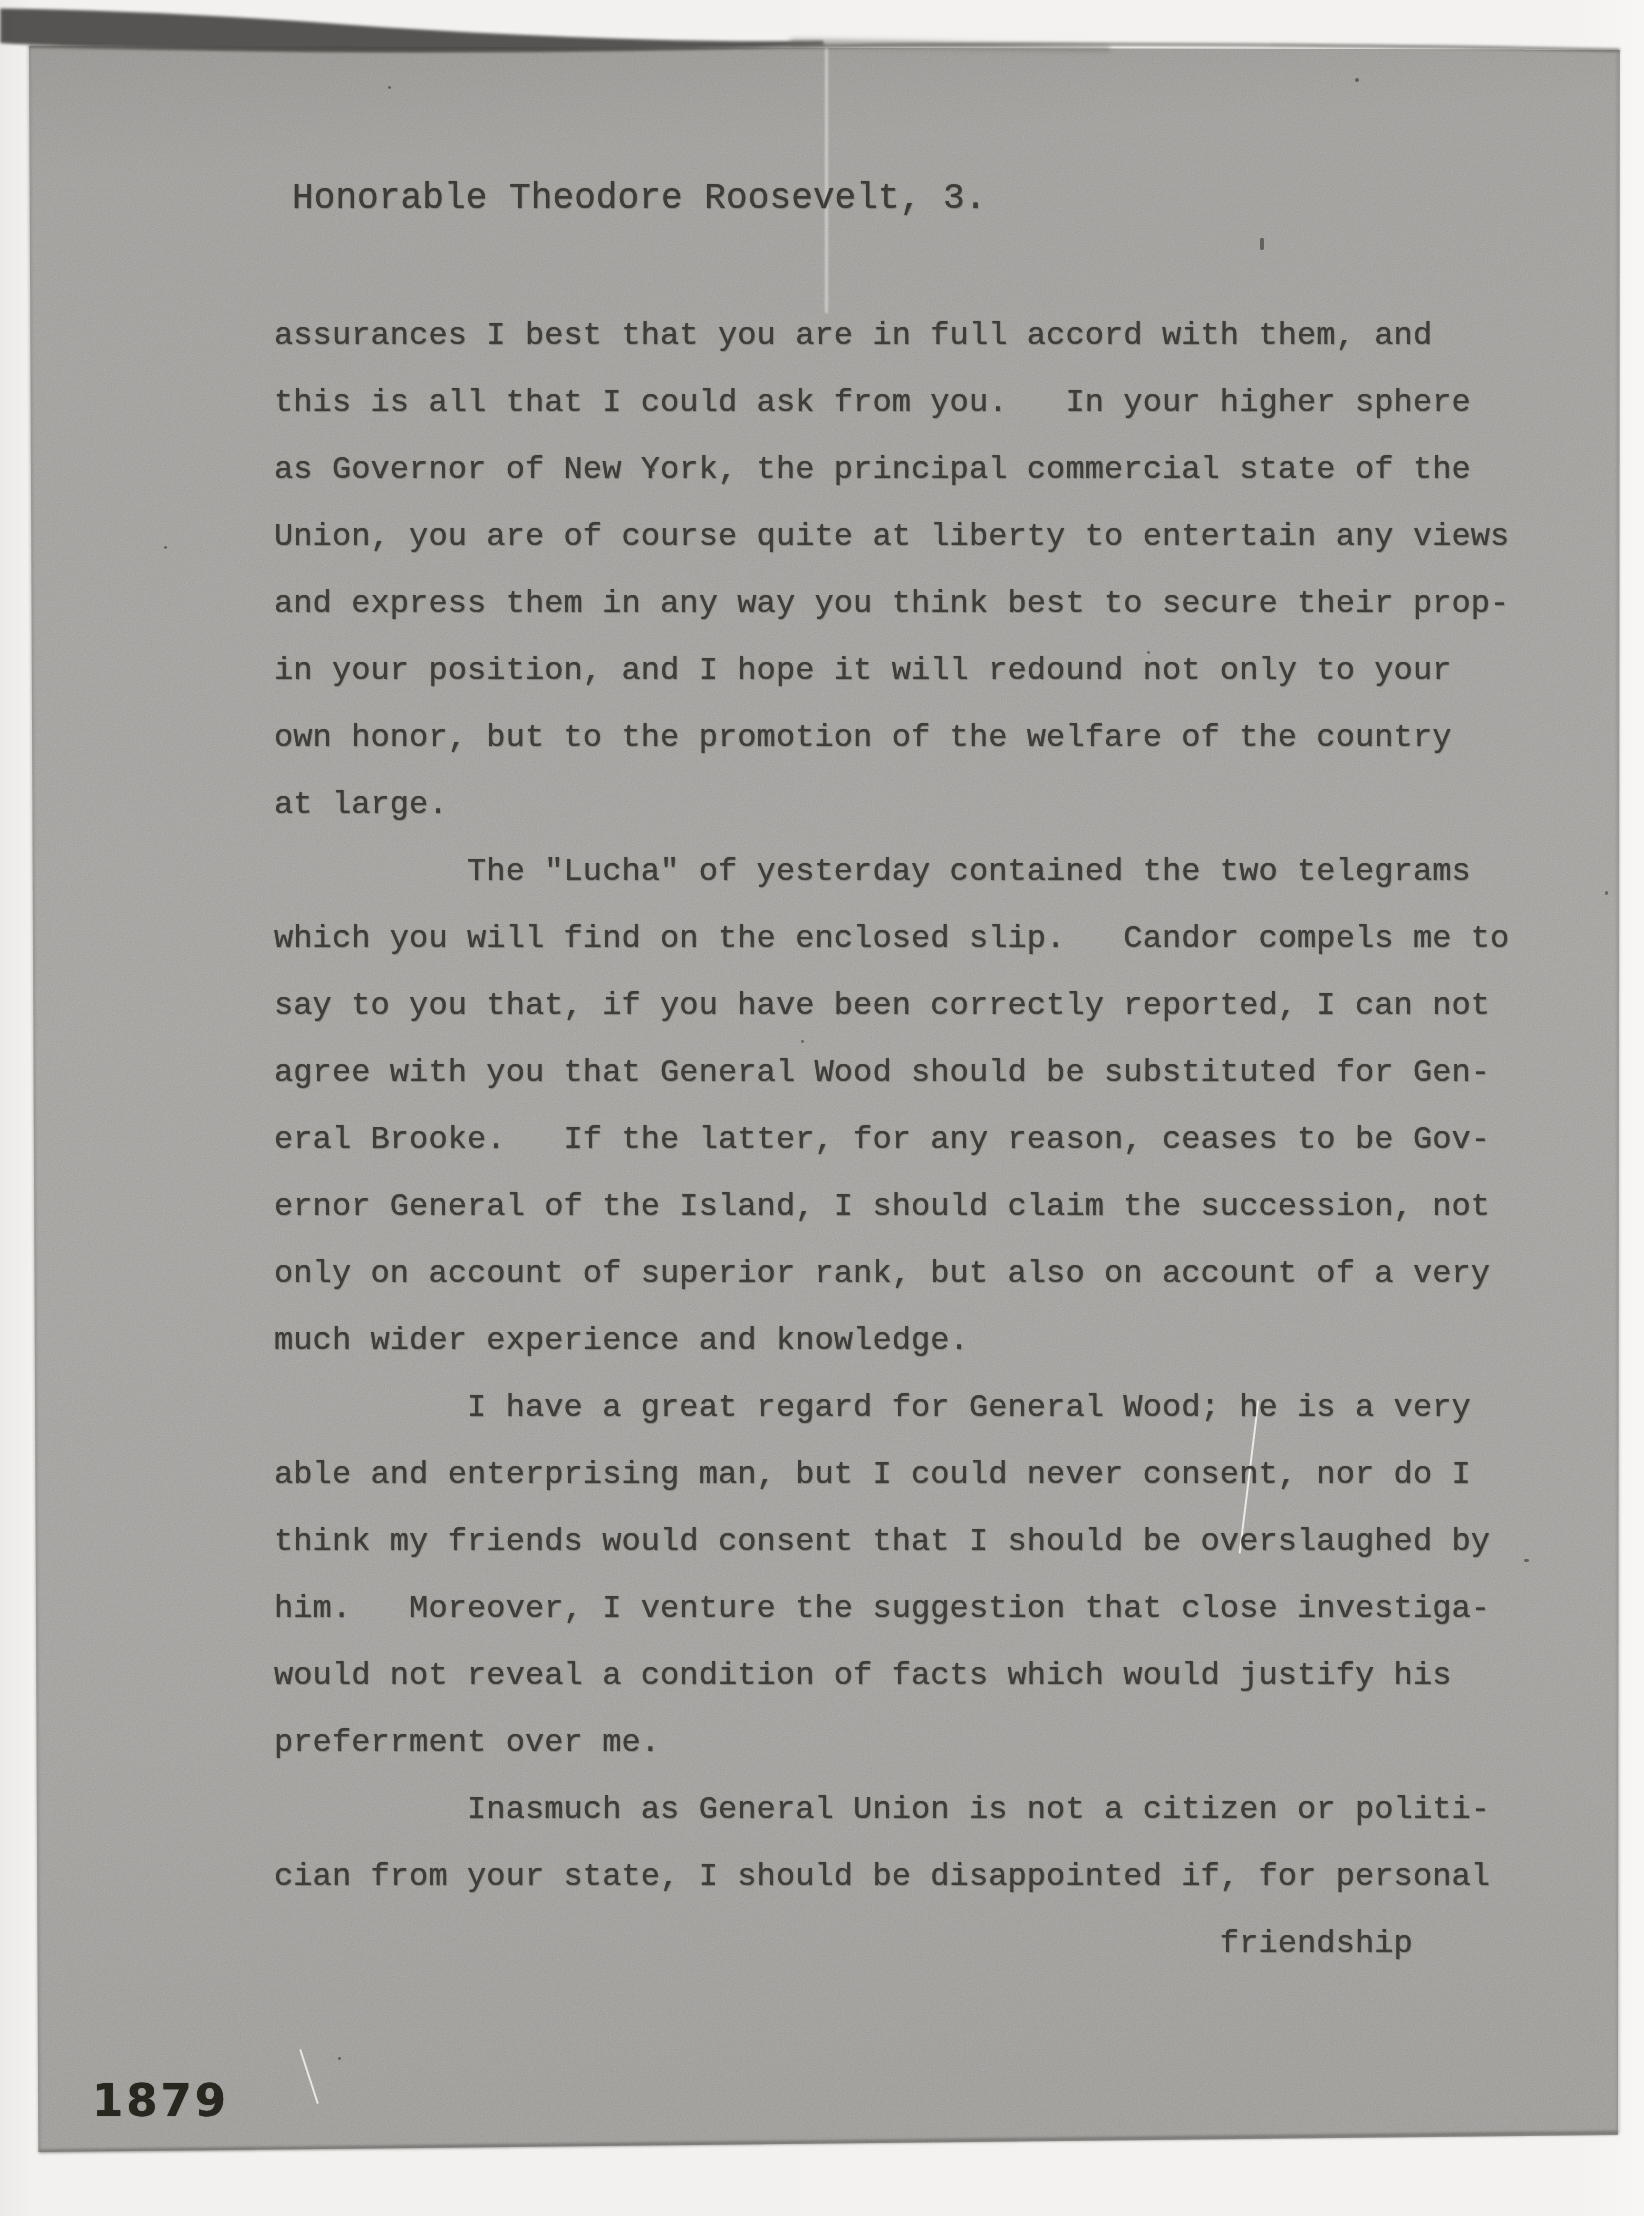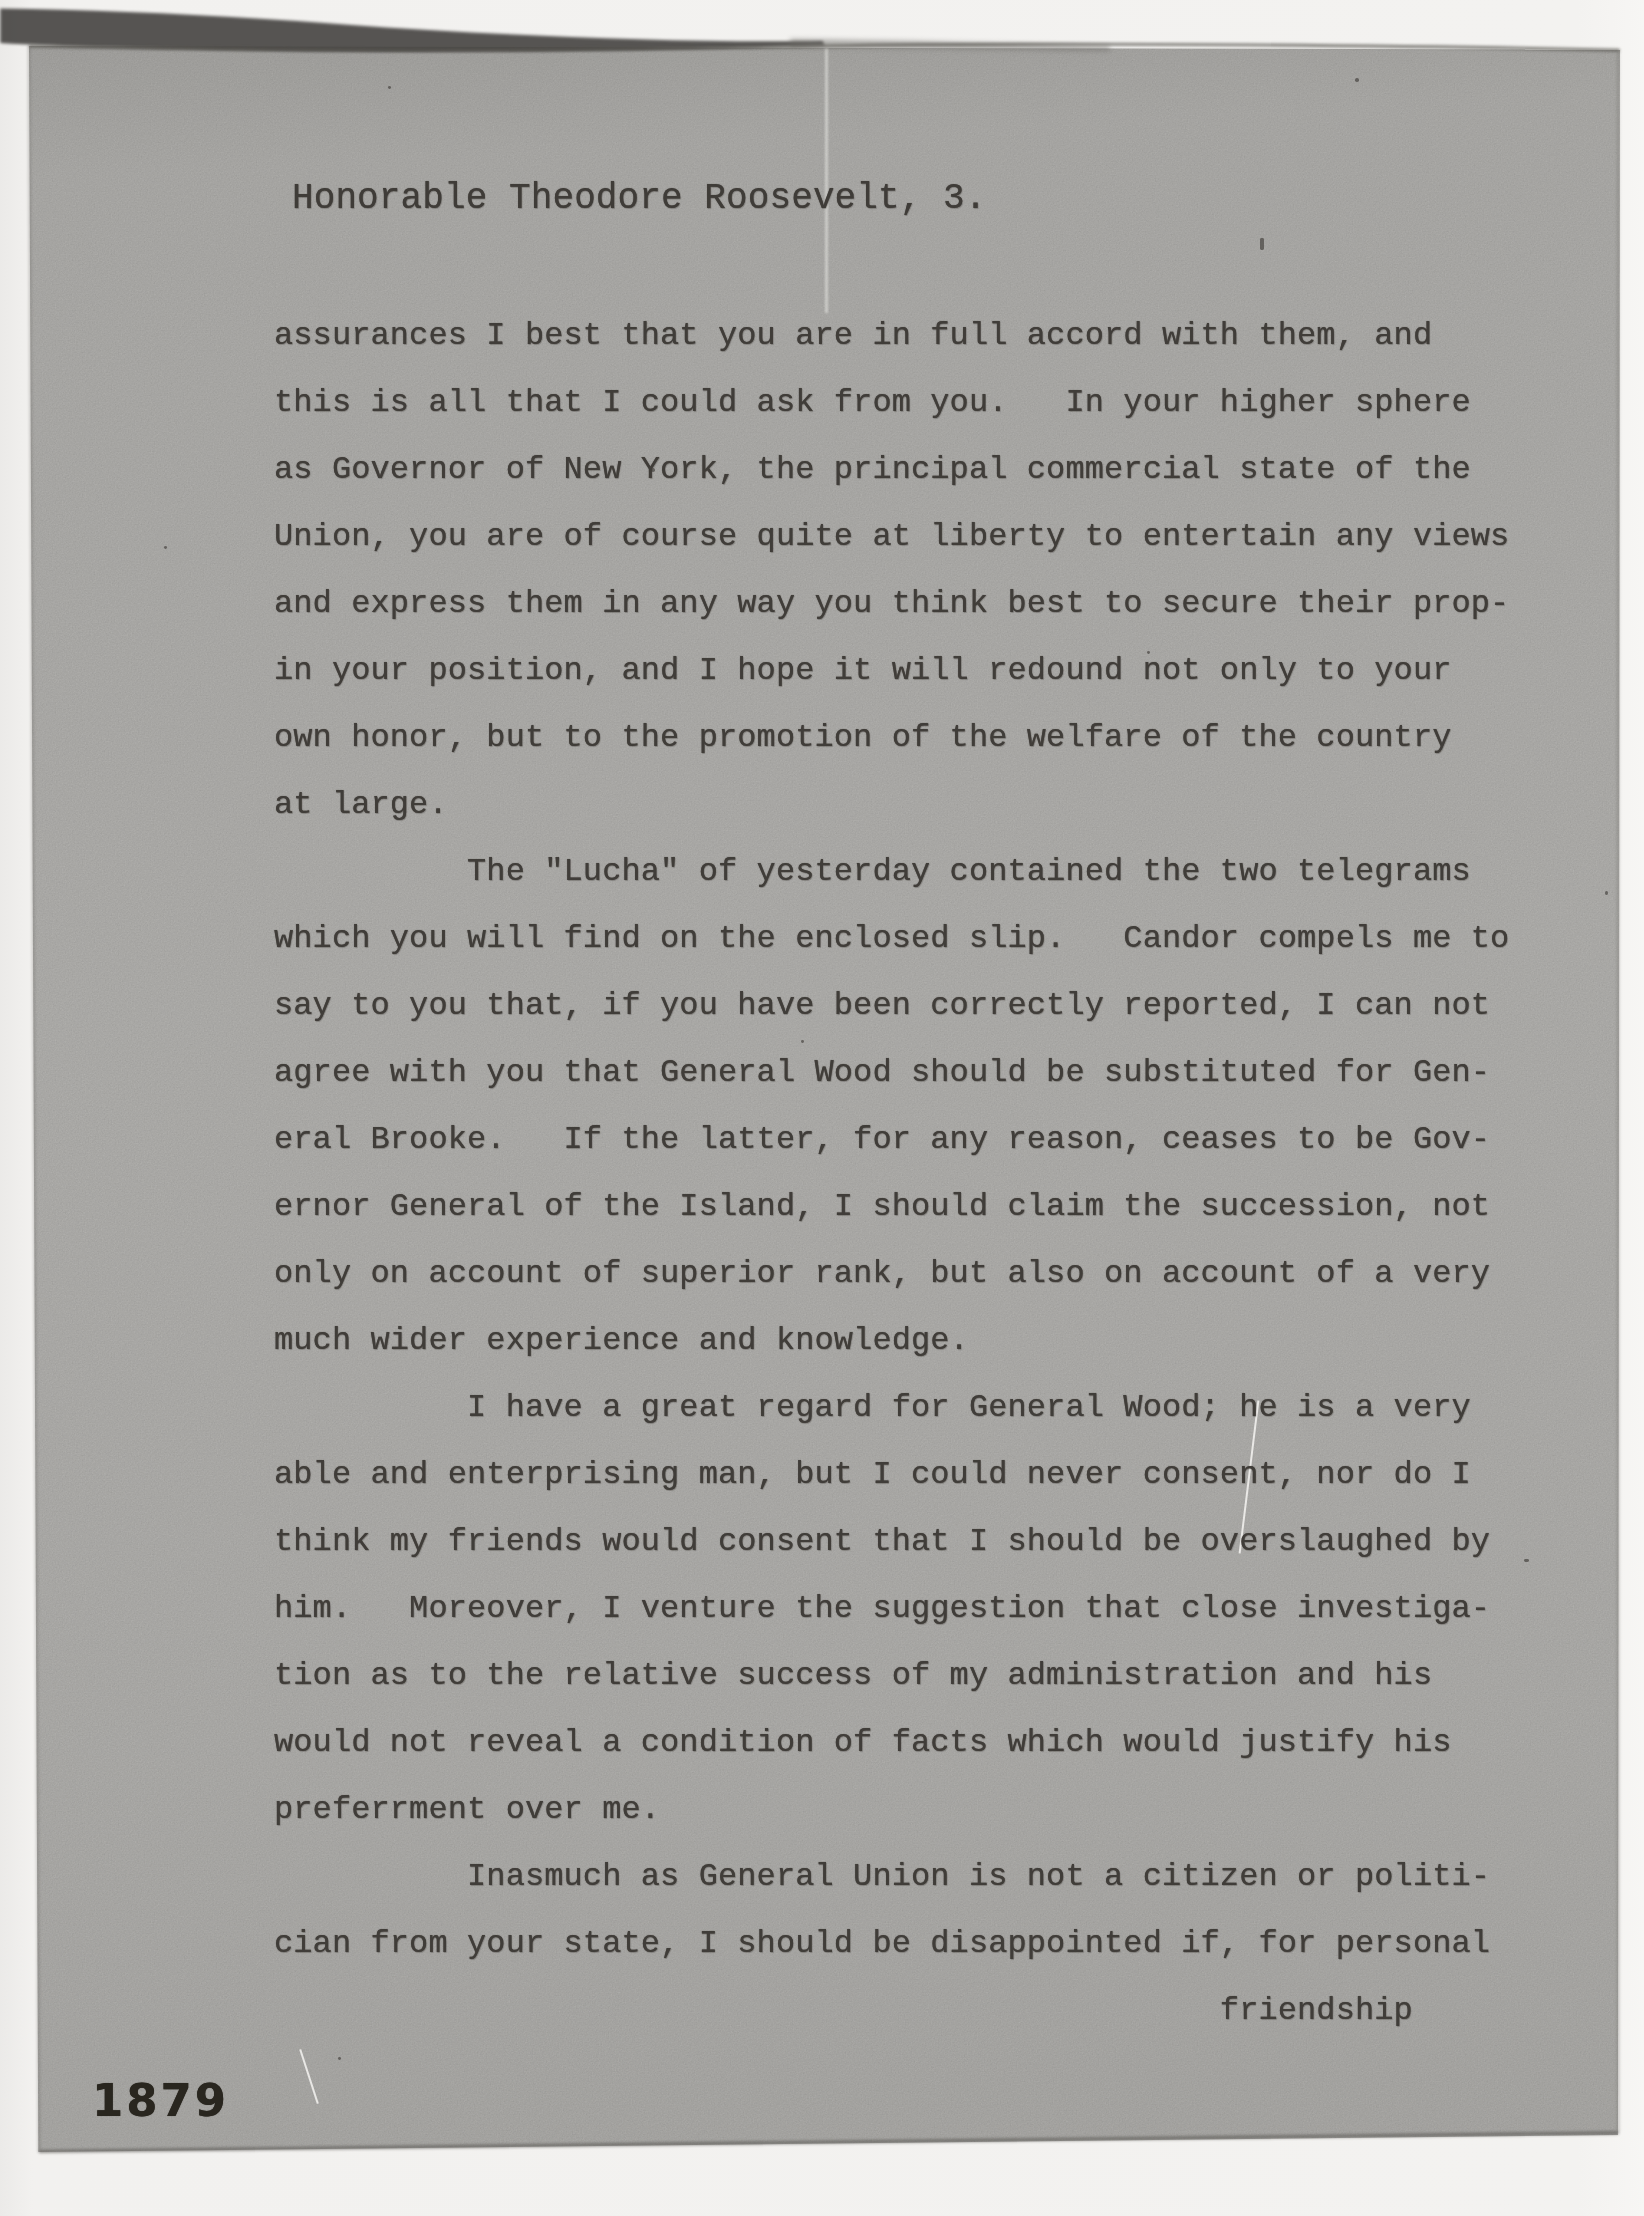--- a/index.html
+++ b/index.html
@@ -85,21 +85,20 @@
         <div class="line">say to you that, if you have been correctly reported, I can not</div>
         <div class="line">agree with you that General Wood should be substituted for Gen-</div>
         <div class="line">eral Brooke.   If the latter, for any reason, ceases to be Gov-</div>
         <div class="line">ernor General of the Island, I should claim the succession, not</div>
         <div class="line">only on account of superior rank, but also on account of a very</div>
         <div class="line">much wider experience and knowledge.</div>
         <div class="line">          I have a great regard for General Wood; he is a very</div>
         <div class="line">able and enterprising man, but I could never consent, nor do I</div>
         <div class="line">think my friends would consent that I should be overslaughed by</div>
         <div class="line">him.   Moreover, I venture the suggestion that close investiga-</div>
-        <div class="line">tion as to the relative success of my administration and his</div>
         <div class="line">would not reveal a condition of facts which would justify his</div>
         <div class="line">preferrment over me.</div>
         <div class="line">          Inasmuch as General Union is not a citizen or politi-</div>
         <div class="line">cian from your state, I should be disappointed if, for personal</div>
         <div class="line">                                                 friendship</div>
       </div>
 
     <div class="page-stamp">1879</div>
   </div>
 

